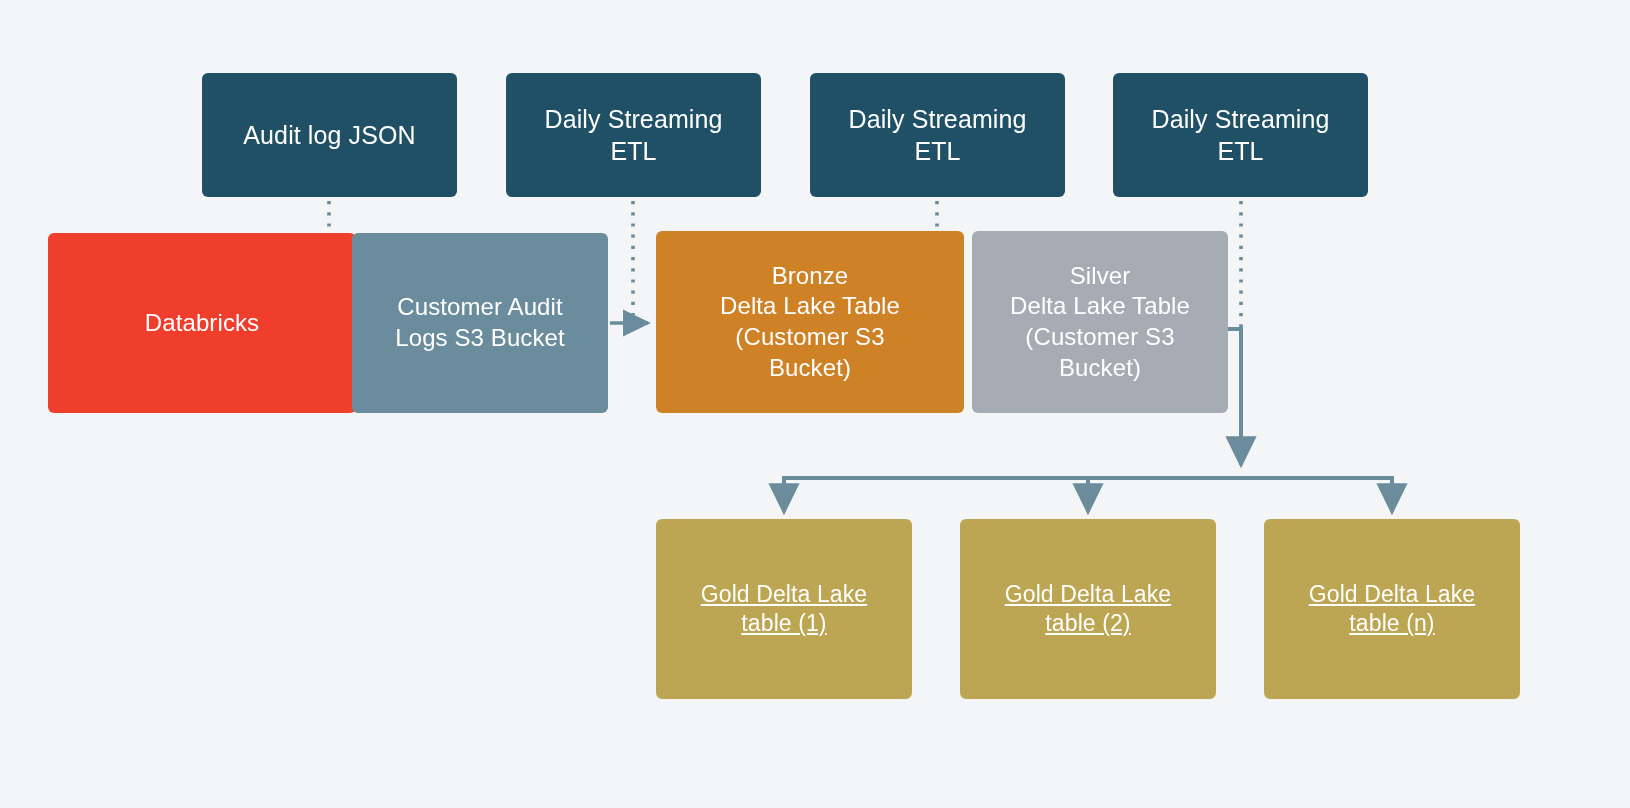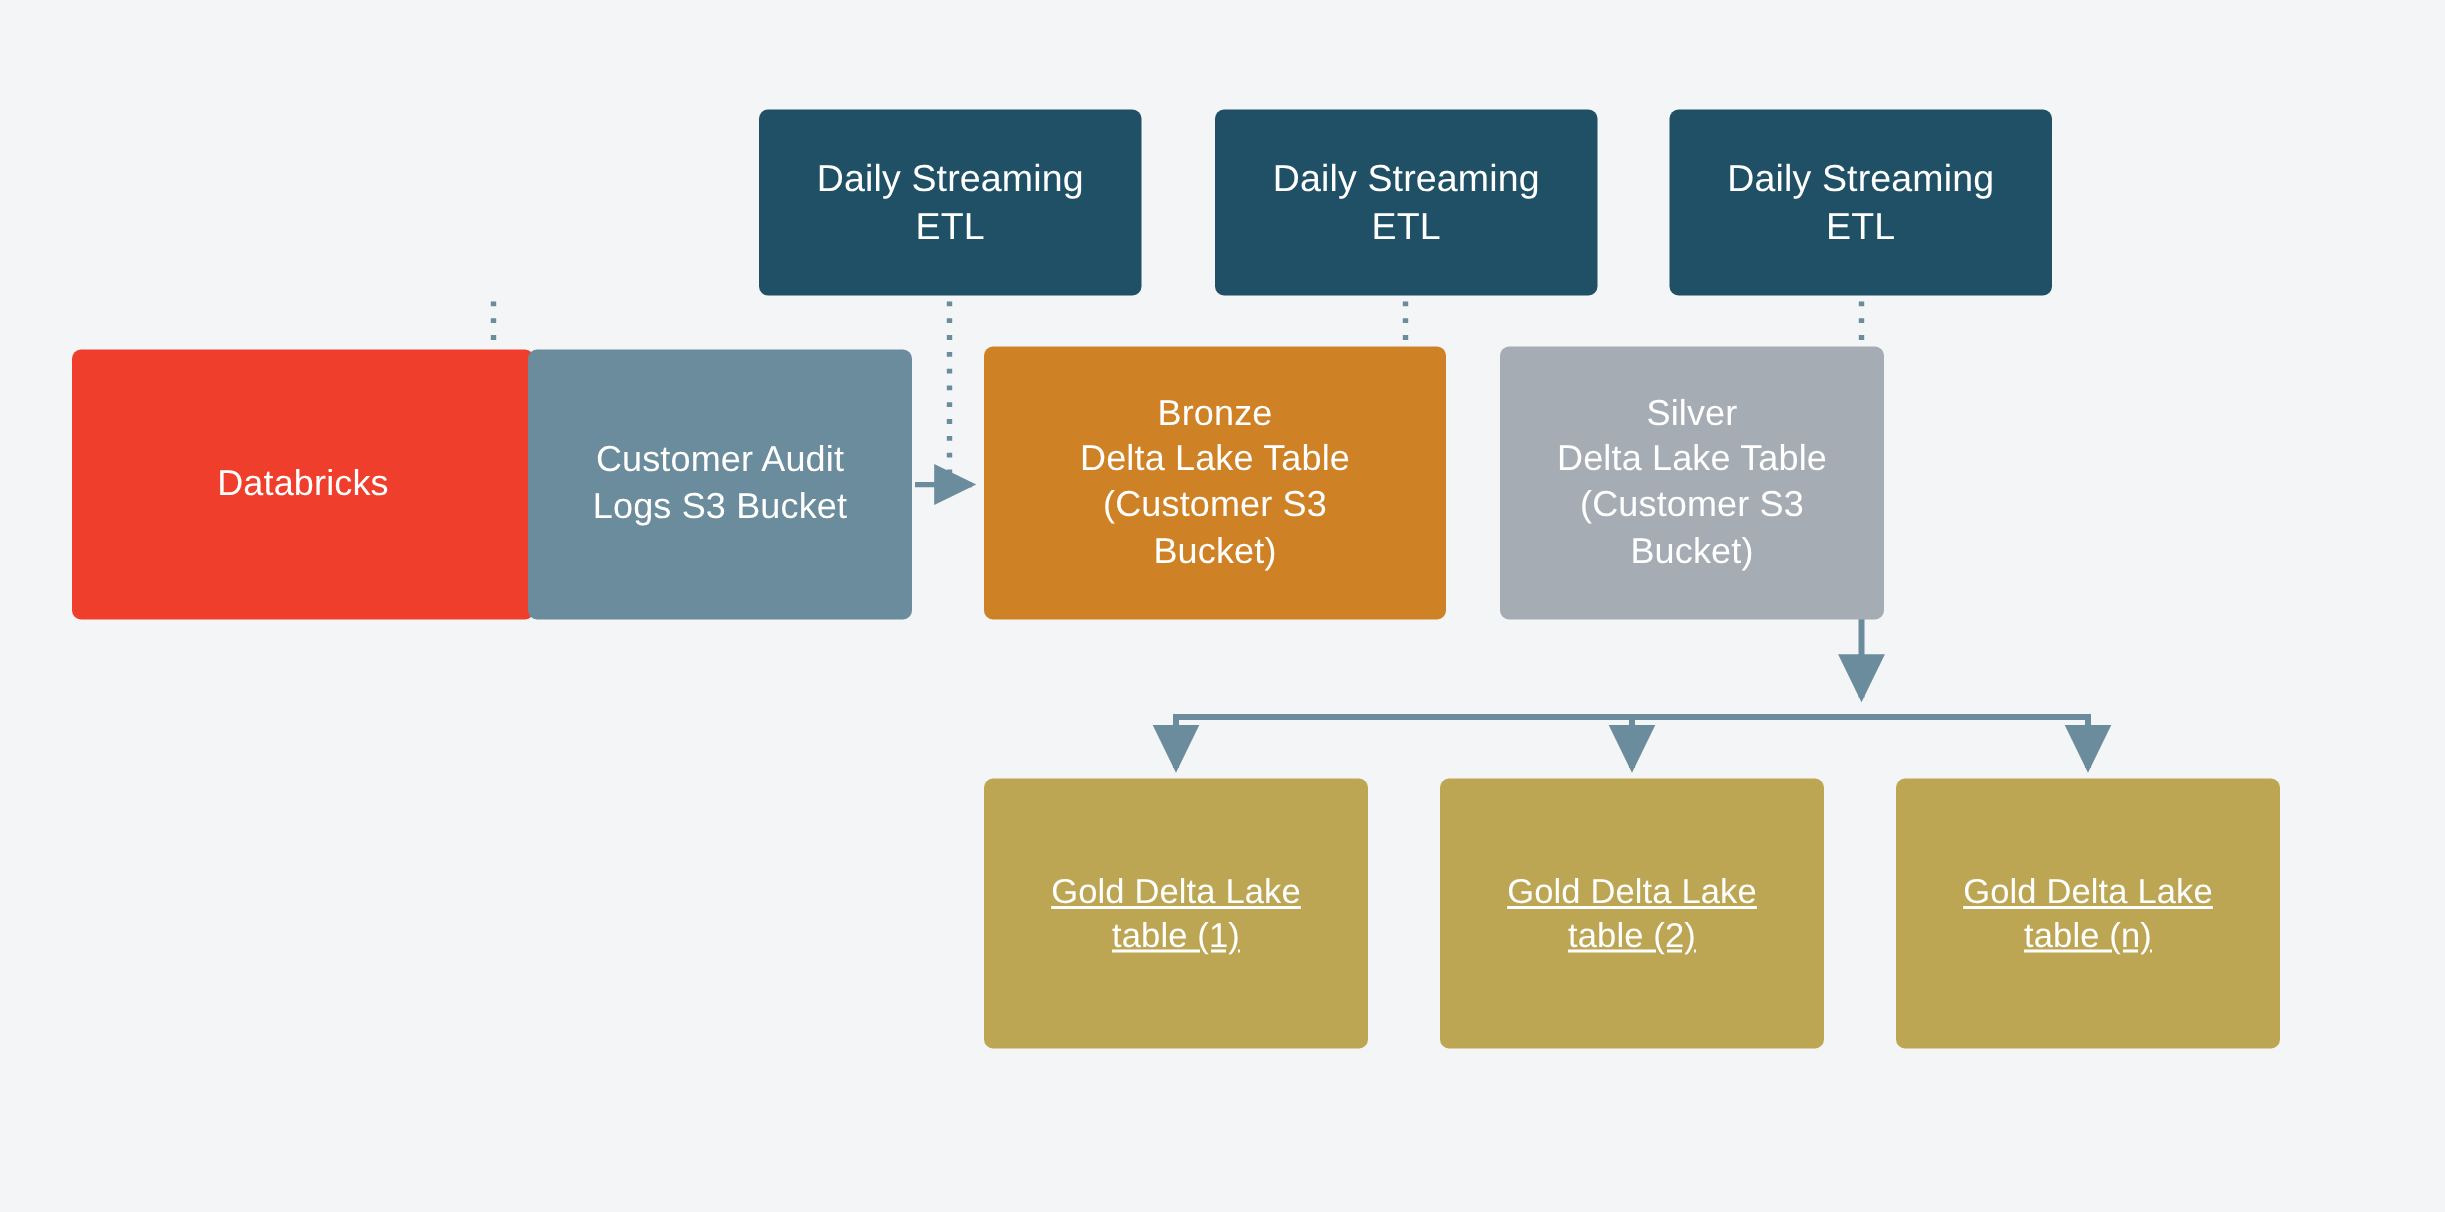--- a/index.html
+++ b/index.html
@@ -99,35 +99,36 @@
       <line x1="784" y1="476" x2="784" y2="512" stroke="#6a8c9c" stroke-width="4" marker-end="url(#arrowhead)"></line>
     </g>
     <g>
       <line x1="1088" y1="476" x2="1088" y2="512" stroke="#6a8c9c" stroke-width="4" marker-end="url(#arrowhead)"></line>
     </g>
     <g>
       <line x1="1392" y1="476" x2="1392" y2="512" stroke="#6a8c9c" stroke-width="4" marker-end="url(#arrowhead)"></line>
     </g>
   </svg>
 
+  <div class="node node-top" style="left: 202px; top: 73px; width: 255px; height: 124px; background: rgb(31, 80, 102);">Audit log JSON</div>
   <div class="node node-top" style="left: 506px; top: 73px; width: 255px; height: 124px; background: rgb(31, 80, 102);">Daily Streaming
 ETL</div>
   <div class="node node-top" style="left: 810px; top: 73px; width: 255px; height: 124px; background: rgb(31, 80, 102);">Daily Streaming
 ETL</div>
   <div class="node node-top" style="left: 1113px; top: 73px; width: 255px; height: 124px; background: rgb(31, 80, 102);">Daily Streaming
 ETL</div>
 
   <div class="node node-mid" style="left: 48px; top: 233px; width: 308px; height: 180px; background: rgb(239, 62, 44);">Databricks</div>
   <div class="node node-mid" style="left: 352px; top: 233px; width: 256px; height: 180px; background: rgb(106, 140, 156);">Customer Audit
 Logs S3 Bucket</div>
   <div class="node node-mid" style="left: 656px; top: 231px; width: 308px; height: 182px; background: rgb(207, 129, 38);">Bronze
 Delta Lake Table
 (Customer S3
 Bucket)</div>
-  <div class="node node-mid" style="left: 1000px; top: 231px; width: 256px; height: 182px; background: rgb(166, 172, 180);">Silver
+  <div class="node node-mid" style="left: 972px; top: 231px; width: 256px; height: 182px; background: rgb(166, 172, 180);">Silver
 Delta Lake Table
 (Customer S3
 Bucket)</div>
 
   <div class="node node-gold" style="left: 656px; top: 519px; width: 256px; height: 180px; background: rgb(189, 166, 83);">Gold Delta Lake
 table (1)</div>
   <div class="node node-gold" style="left: 960px; top: 519px; width: 256px; height: 180px; background: rgb(189, 166, 83);">Gold Delta Lake
 table (2)</div>
   <div class="node node-gold" style="left: 1264px; top: 519px; width: 256px; height: 180px; background: rgb(189, 166, 83);">Gold Delta Lake
 table (n)</div>

